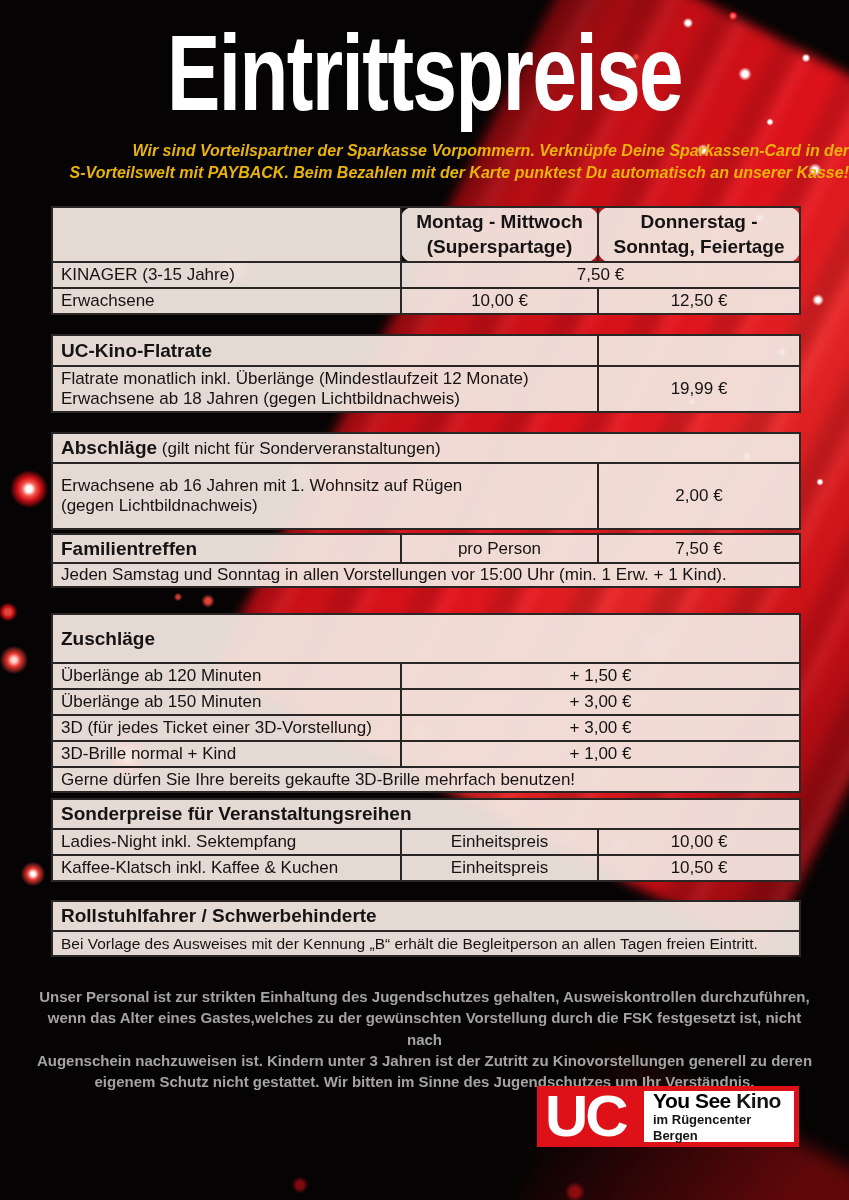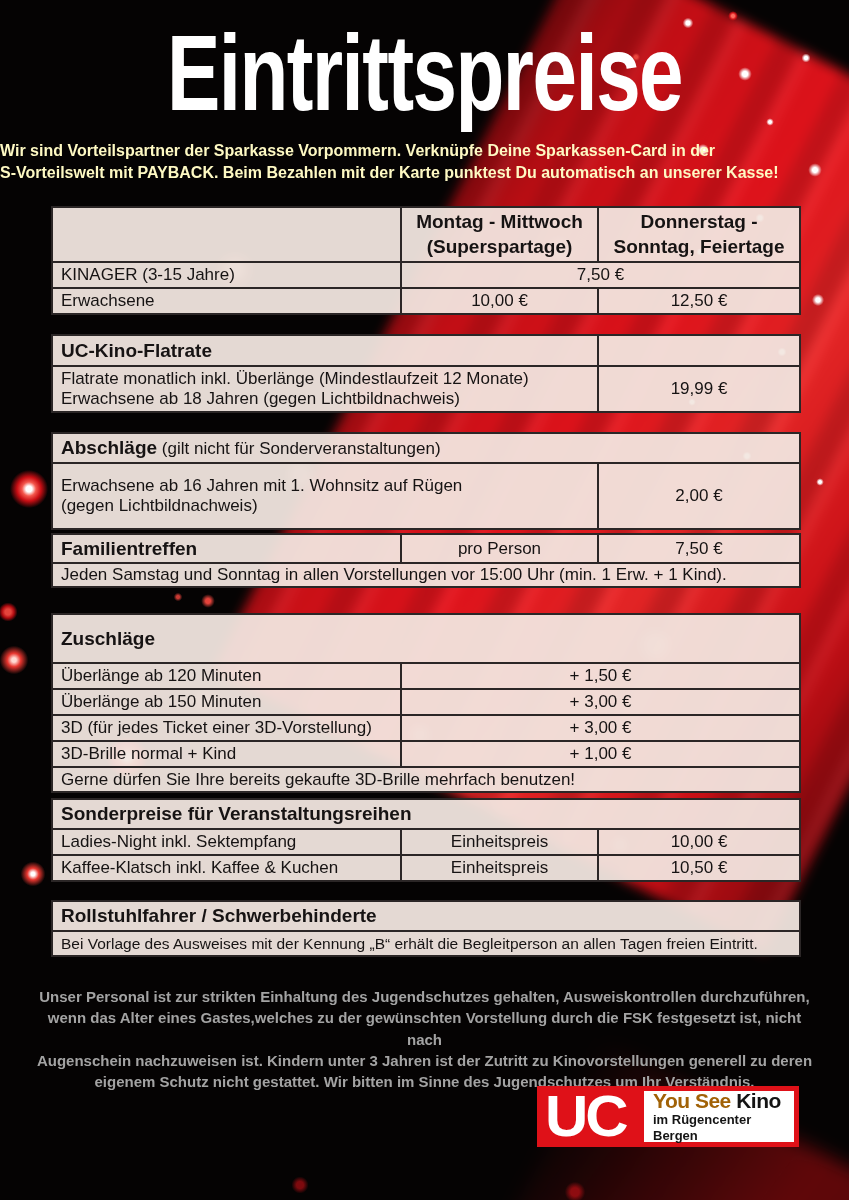--- a/index.html
+++ b/index.html
@@ -63,43 +63,43 @@
   }
   
   .title{
     position:absolute;top:19px;left:0;right:0;margin:0;z-index:2;
     text-align:center;color:#ffffff;font-weight:bold;
     font-size:108px;line-height:1;letter-spacing:-2px;
     transform:scaleX(0.74);
   }
   .intro{
     position:absolute;top:140px;left:0;right:0;z-index:2;
-    text-align:left;color:#fef9c3;
-    font-size:16px;font-weight:bold;line-height:1.38;
+    text-align:right;color:#eab308;
+    font-size:16px;font-weight:bold;font-style:italic;line-height:1.38;
   }
   .footer-note{
     position:absolute;top:986px;left:34px;right:34px;z-index:2;
     text-align:center;color:#a3a3a3;
     font-size:15px;font-weight:bold;line-height:1.42;
   }
   
   table.tbl{
     position:absolute;left:51px;width:748px;z-index:2;
     border-collapse:collapse;table-layout:fixed;
     color:#161313;font-size:17px;
   }
   table.tbl td{
     border:2px solid #2b2626;
     background:rgba(242,231,224,0.94);
     padding:1px 8px;vertical-align:middle;
   }
   .c-center{text-align:center;}
   .bold{font-weight:bold;}
   .fs19{font-size:19px;}
-  .preline{white-space:pre-line;line-height:1.3;}
+  .preline{white-space:pre-line;line-height:1.3;border-radius:12px;}
   .note-xs{font-size:15.5px;}
   .t-general{top:206px;}
   .t-flatrate{top:334px;}
   .t-abschlaege{top:432px;}
   .t-familie{top:533px;}
   .t-zuschlaege{top:613px;}
   .t-sonder{top:798px;}
   .t-rollstuhl{top:900px;}
   
   .logo{
@@ -109,21 +109,21 @@
   .logo-uc{
     color:#ffffff;font-weight:bold;font-size:60px;line-height:1;
     letter-spacing:-3px;margin-left:8px;transform:scaleY(0.96);
   }
   .logo-white{
     position:absolute;left:107px;top:5px;right:5px;bottom:5px;
     background:#ffffff;display:flex;flex-direction:column;justify-content:center;
     padding-left:9px;box-sizing:border-box;
   }
   .logo-line1{font-weight:bold;font-size:21px;line-height:1.05;color:#141414;letter-spacing:-0.5px;}
-  .logo-line1 .you-see{color:#a16207;}
+  .logo-line1 .you-see{color:#000000;}
   .logo-sub{font-weight:bold;font-size:13px;line-height:1.2;color:#141414;}
 </style>
 </head>
 <body>
 
 <div class="bg-flare"></div>
 <div class="bg-flare-bottom"></div>
 <div class="bg-bokeh"></div>
 
 <h1 class="title">Eintrittspreise</h1>

